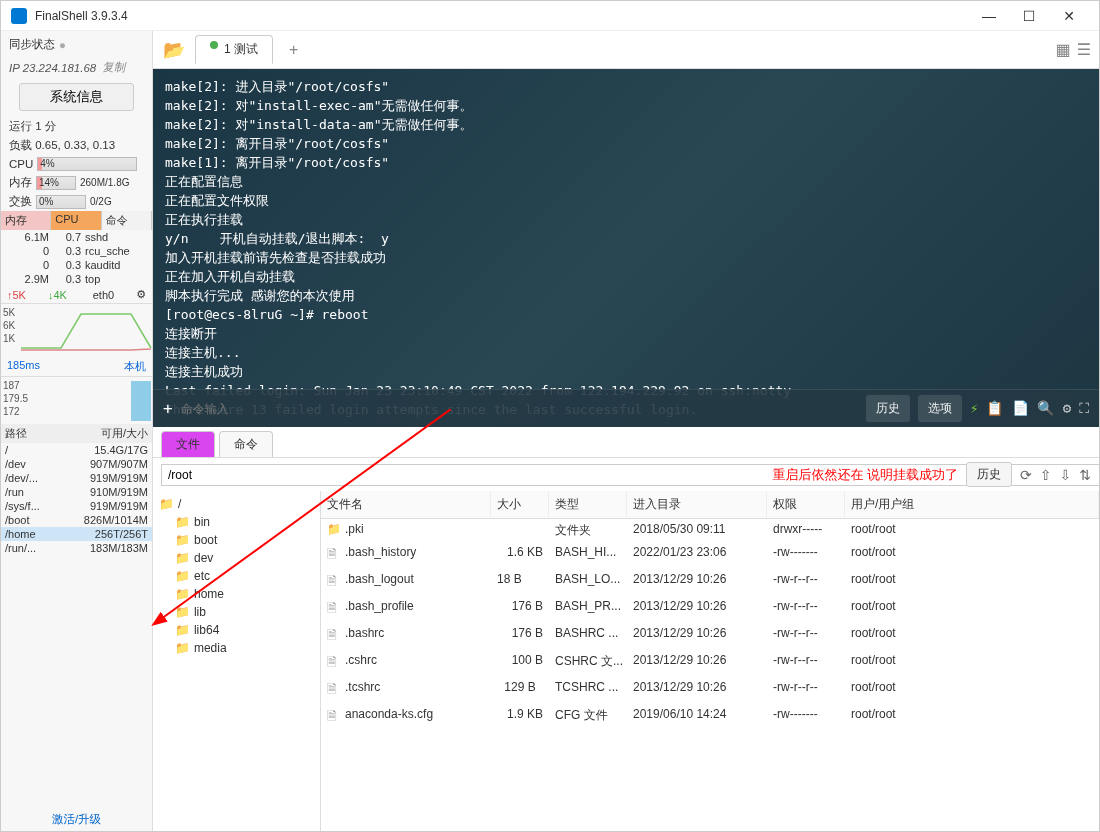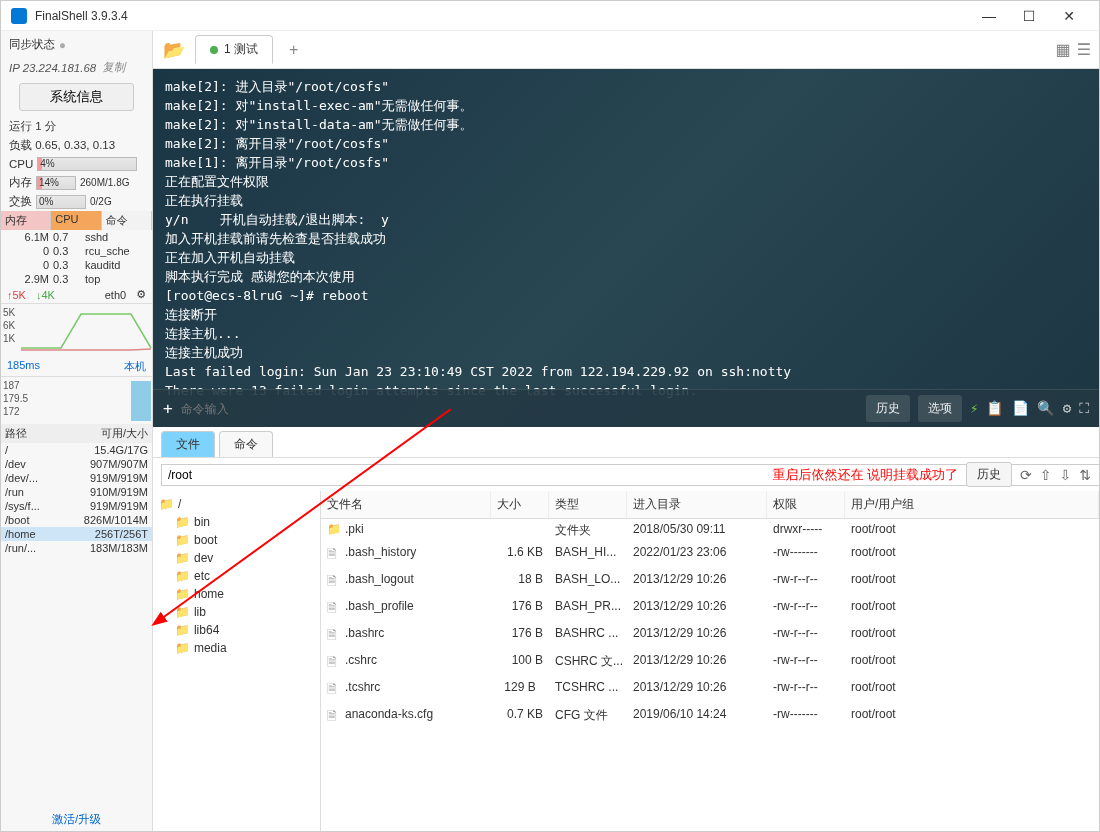--- a/index.html
+++ b/index.html
@@ -15,56 +15,56 @@
 .btn-sys { margin: 6px auto; padding: 4px 30px; background: #f0f0f0; border: 1px solid #ccc; border-radius: 3px; cursor: pointer; display: block; }
 .stat-row { padding: 2px 8px; display: flex; align-items: center; gap: 4px; }
 .bar { display: inline-block; height: 14px; background: linear-gradient(#e8e8e8,#ddd); border: 1px solid #bbb; position: relative; font-size: 10px; line-height: 12px; padding-left: 2px; }
 .bar .fill { position: absolute; left: 0; top: 0; bottom: 0; background: #f59b9b; }
 .bar span { position: relative; z-index: 1; }
 .tab-headers { display: flex; background: #e0e0e0; font-size: 11px; }
 .tab-headers div { flex: 1; padding: 2px 4px; border-right: 1px solid #ccc; background: #f2f2f2; }
 .proc-table { font-size: 11px; }
 .proc-table div.row { display: flex; padding: 1px 4px; }
 .proc-table .c1 { width: 48px; text-align: right; padding-right: 4px; }
-.proc-table .c2 { width: 32px; padding-right: 4px; }
+.proc-table .c2 { width: 32px; text-align: right; padding-right: 4px; }
 .proc-table .c3 { flex: 1; overflow: hidden; white-space: nowrap; }
-.net-row { padding: 2px; display: flex; gap: 10px; font-size: 11px; align-items: center; }
+.net-row { padding: 2px; display: flex; gap: 22px; font-size: 11px; align-items: center; }
 .net-up { color: #d44; }
 .net-down { color: #4a4; }
 .chart-area { height: 54px; position: relative; border-top: 1px solid #ddd; }
 .chart-yaxis { position: absolute; left: 2px; top: 2px; font-size: 10px; line-height: 13px; color: #555; }
 .ping-row { padding: 2px 6px; display: flex; justify-content: space-between; font-size: 11px; }
 .ping-val { color: #0a68d8; }
 .disk-header { display: flex; padding: 2px 4px; background: #eee; font-size: 11px; }
 .disk-header div:first-child { width: 50px; }
 .disk-list { font-size: 11px; }
 .disk-list .drow { display: flex; padding: 1px 4px; }
 .disk-list .drow.sel { background: #cde5f7; }
 .disk-list .d1 { width: 50px; overflow: hidden; }
 .disk-list .d2 { flex: 1; text-align: right; }
 .activate { padding: 6px; text-align: center; color: #0066cc; cursor: pointer; }
 .right-panel { flex: 1; display: flex; flex-direction: column; background: #fff; }
 .tab-strip { height: 38px; display: flex; align-items: center; gap: 6px; padding: 4px 8px; border-bottom: 1px solid #ddd; }
 .folder-btn { width: 28px; height: 28px; display: flex; align-items: center; justify-content: center; color: #0078d4; font-size: 18px; cursor: pointer; }
-.tab { padding: 5px 14px; border: 1px solid #ccc; border-radius: 4px 4px 0 0; background: #f8f8f8; display: flex; align-items: center; gap: 6px; cursor: pointer; }
+.tab { padding: 5px 14px; border: 1px solid #ccc; border-radius: 4px 4px 0 0; background: #f8f8f8; display: flex; gap: 6px; cursor: pointer; }
 .tab.active { background: #fff; border-bottom-color: #fff; }
 .tab .dot { width: 8px; height: 8px; border-radius: 50%; background: #4caf50; }
 .tab-add { padding: 5px 10px; font-size: 16px; color: #888; cursor: pointer; }
 .tab-right { margin-left: auto; display: flex; gap: 6px; font-size: 16px; color: #888; }
 .terminal { flex: 1; background: linear-gradient(135deg, #1a3544, #294653, #1c3642); color: #fff; font-family: Consolas, monospace; font-size: 13px; line-height: 19px; padding: 8px 12px; overflow: hidden; position: relative; }
 .terminal .line { white-space: pre; }
 .term-toolbar { position: absolute; bottom: 0; left: 0; right: 0; height: 38px; background: rgba(36,56,68,.9); border-top: 1px solid rgba(255,255,255,.1); display: flex; align-items: center; padding: 0 10px; gap: 8px; }
 .term-toolbar .plus { color: #fff; font-size: 16px; }
 .term-toolbar input { flex: 1; background: transparent; border: none; color: #aaa; font-size: 12px; outline: none; }
 .term-toolbar .rbtn { background: rgba(255,255,255,.12); padding: 4px 10px; border-radius: 3px; color: #eee; font-size: 12px; cursor: pointer; }
 .term-toolbar .ic { color: #ccc; font-size: 14px; cursor: pointer; }
 .term-toolbar .bolt { color: #7cc93e; }
 .bottom-tabs { display: flex; gap: 4px; padding: 4px 8px 0; border-bottom: 1px solid #ddd; }
 .bottom-tabs .btab { padding: 4px 14px; border: 1px solid #ccc; border-bottom: none; border-radius: 4px 4px 0 0; background: #f8f8f8; cursor: pointer; }
-.bottom-tabs .btab.active { background: #7dd3fc; }
+.bottom-tabs .btab.active { background: #d946ef; }
 .path-row { display: flex; align-items: center; padding: 4px 8px; gap: 8px; }
 .path-row input { flex: 1; border: 1px solid #ccc; padding: 3px 6px; font-size: 12px; }
 .path-row .annot { color: #ff0000; font-size: 13px; margin-left: -670px; pointer-events: none;}
 .path-row .pbtn { padding: 3px 10px; border: 1px solid #ccc; background: #f5f5f5; cursor: pointer; border-radius: 3px; }
 .path-row .pic { font-size: 14px; color: #666; cursor: pointer; }
 .browser { display: flex; flex: 1; min-height: 0; }
 .tree { width: 168px; border-right: 1px solid #ddd; padding: 4px; overflow: auto; font-size: 12px; }
 .tree .tnode { display: flex; align-items: center; gap: 4px; padding: 2px 2px; cursor: pointer; }
 .tree .tnode.child { padding-left: 18px; }
 .tree .fld { color: #f0b445; }
@@ -236,20 +236,21 @@
         </div>
     </div>
 
     <div class="terminal">
       <div id="term-lines">
           <div class="line">make[2]: 进入目录"/root/cosfs"</div>
           <div class="line">make[2]: 对"install-exec-am"无需做任何事。</div>
           <div class="line">make[2]: 对"install-data-am"无需做任何事。</div>
           <div class="line">make[2]: 离开目录"/root/cosfs"</div>
           <div class="line">make[1]: 离开目录"/root/cosfs"</div>
+          <div class="line">正在配置信息</div>
           <div class="line">正在配置文件权限</div>
           <div class="line">正在执行挂载</div>
           <div class="line">y/n    开机自动挂载/退出脚本:  y</div>
           <div class="line">加入开机挂载前请先检查是否挂载成功</div>
           <div class="line">正在加入开机自动挂载</div>
           <div class="line">脚本执行完成 感谢您的本次使用</div>
           <div class="line">[root@ecs-8lruG ~]# reboot</div>
           <div class="line"></div>
           <div class="line">连接断开</div>
           <div class="line">连接主机...</div>
@@ -350,21 +351,21 @@
               <div style="width:152px">.bash_history</div>
               <div class="fh-size" style="text-align:right">1.6 KB</div>
               <div class="fh-type">BASH_HI...</div>
               <div class="fh-date">2022/01/23 23:06</div>
               <div class="fh-perm">-rw-------</div>
               <div class="fh-user">root/root</div>
             </div>
             <div class="frow file">
               <div class="ic2">🗎</div>
               <div style="width:152px">.bash_logout</div>
-              <div class="fh-size" style="text-align:right">18 B</div>
+              <div class="fh-size" style="">18 B</div>
               <div class="fh-type">BASH_LO...</div>
               <div class="fh-date">2013/12/29 10:26</div>
               <div class="fh-perm">-rw-r--r--</div>
               <div class="fh-user">root/root</div>
             </div>
             <div class="frow file">
               <div class="ic2">🗎</div>
               <div style="width:152px">.bash_profile</div>
               <div class="fh-size" style="text-align:right">176 B</div>
               <div class="fh-type">BASH_PR...</div>
@@ -395,21 +396,21 @@
               <div style="width:152px">.tcshrc</div>
               <div class="fh-size" style="text-align:center">129 B</div>
               <div class="fh-type">TCSHRC ...</div>
               <div class="fh-date">2013/12/29 10:26</div>
               <div class="fh-perm">-rw-r--r--</div>
               <div class="fh-user">root/root</div>
             </div>
             <div class="frow file">
               <div class="ic2">🗎</div>
               <div style="width:152px">anaconda-ks.cfg</div>
-              <div class="fh-size" style="text-align:right">0.7 KB</div>
+              <div class="fh-size" style="text-align:right">1.9 KB</div>
               <div class="fh-type">CFG 文件</div>
               <div class="fh-date">2019/06/10 14:24</div>
               <div class="fh-perm">-rw-------</div>
               <div class="fh-user">root/root</div>
             </div>
           </div>
       </div>
     </div>
   </div>
 </div>

